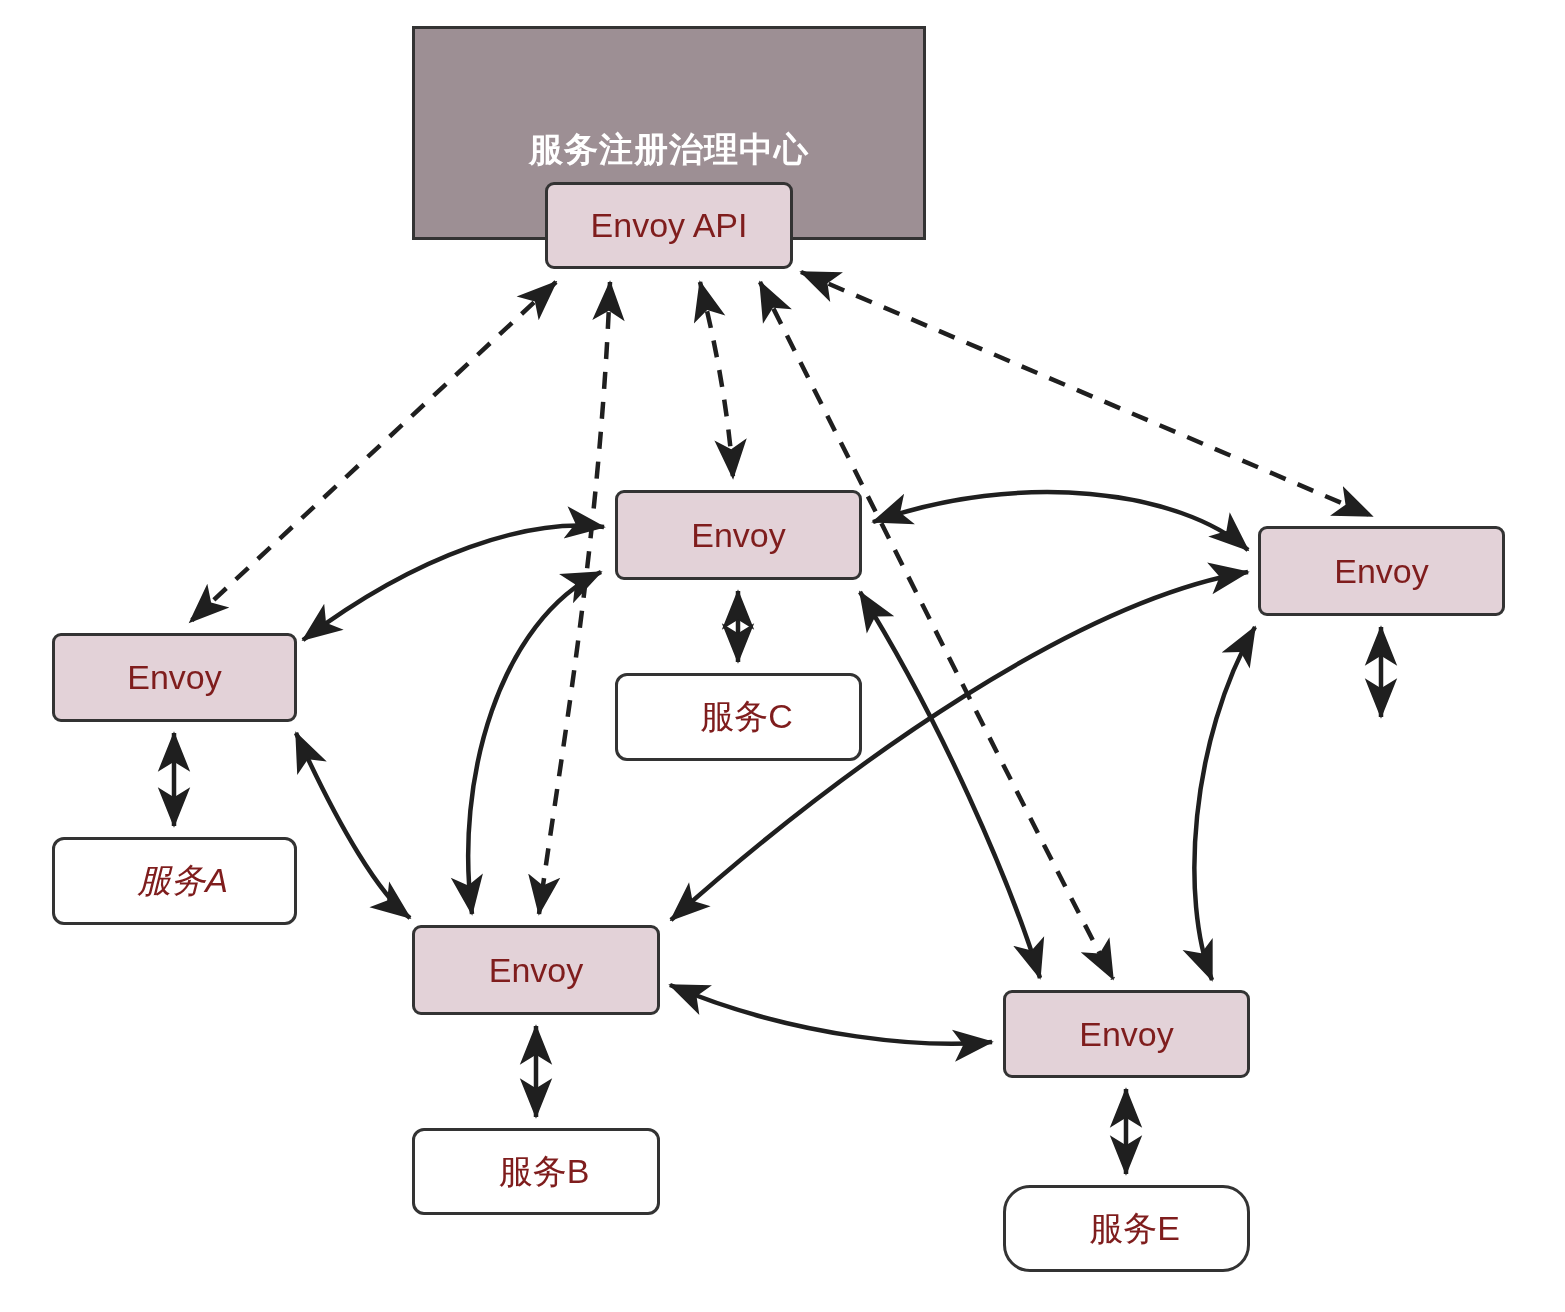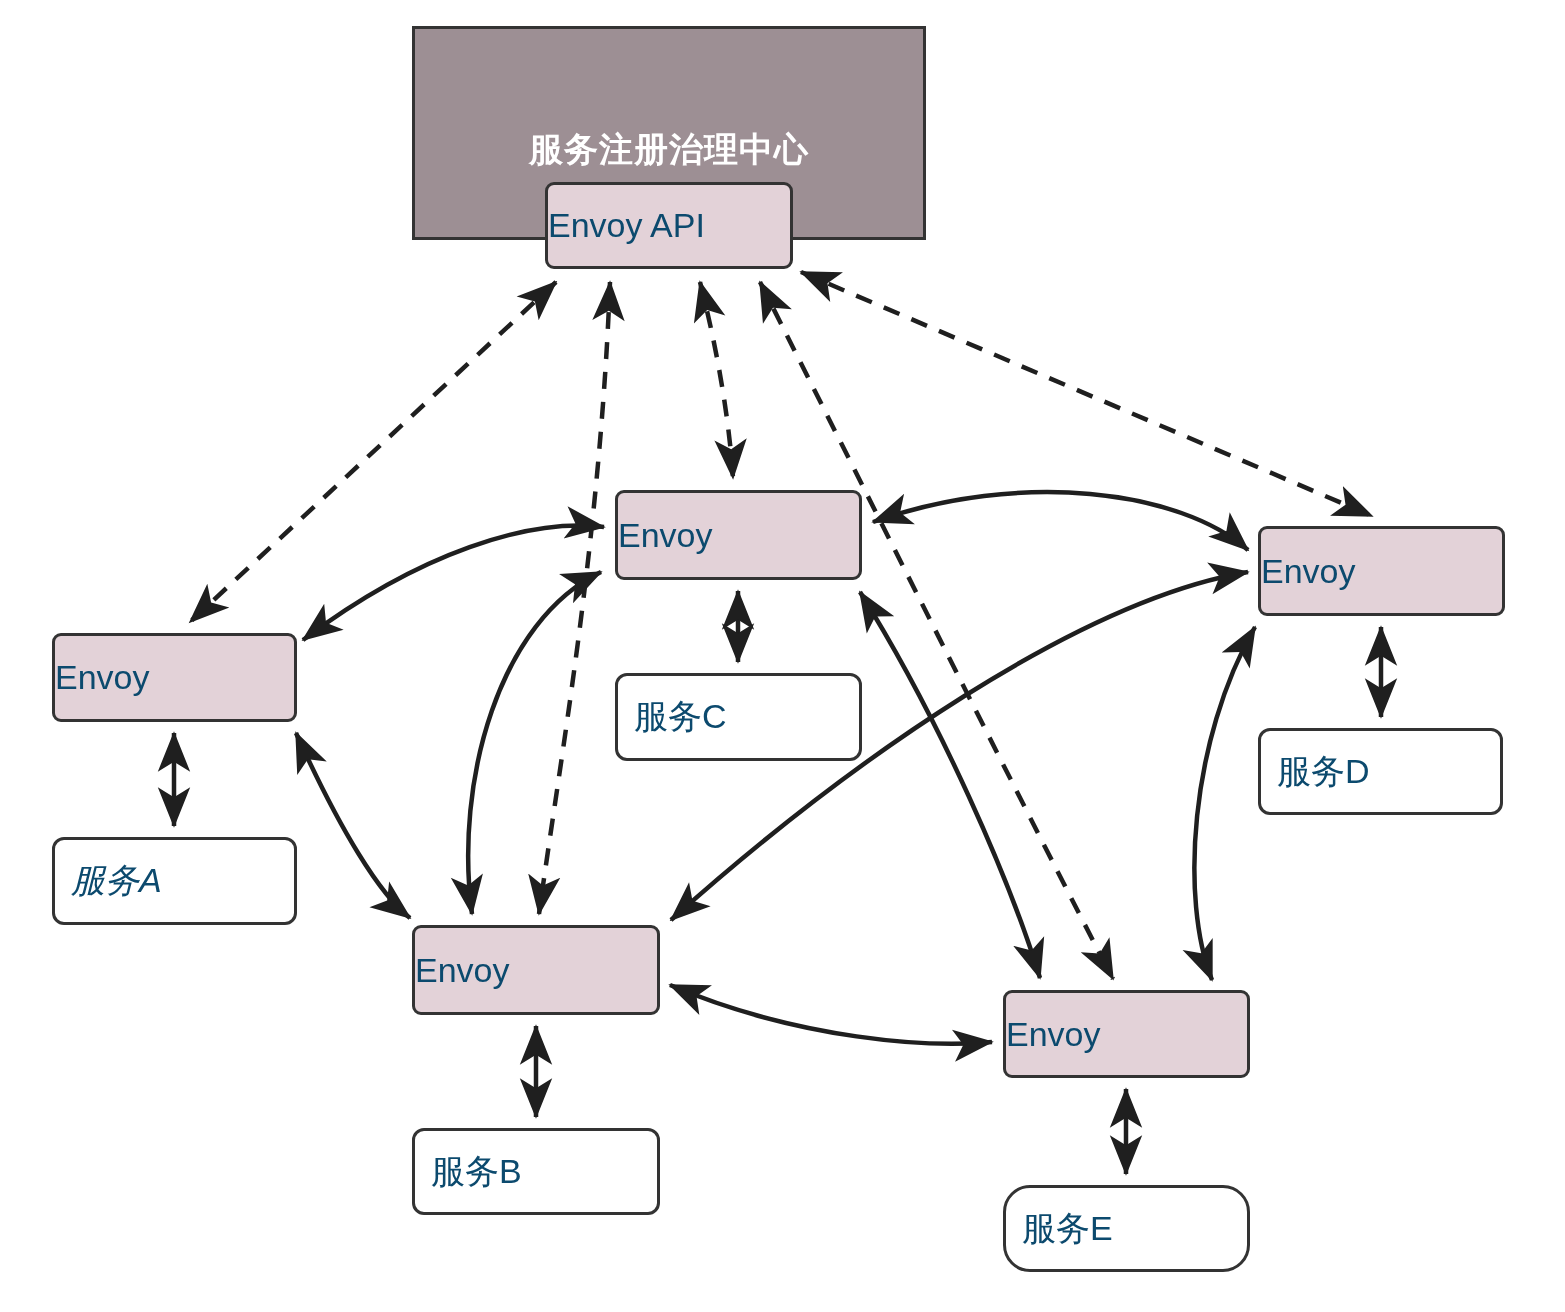--- a/index.html
+++ b/index.html
@@ -22,24 +22,24 @@
     left: 0;
     top: 0;
     width: 1565px;
     height: 1312px;
   }
   .node {
     position: absolute;
     box-sizing: border-box;
     display: flex;
     align-items: center;
-    justify-content: flex-start;
+    justify-content: center;
     text-align: center;
     border: 3px solid #333333;
-    color: #0c4a6e;
+    color: #7f1d1d;
     z-index: 5;
   }
   .node.registry {
     border-radius: 0;
     align-items: flex-start;
     justify-content: center;
     padding-top: 98px;
     font-weight: bold;
     color: #ffffff;
     z-index: 2;
@@ -134,23 +134,20 @@
   </div>
 
   <div class="node service" style="left:52px; top:837px; width:245px; height:88px;font-style:italic;">
     <span>服务A</span>
   </div>
 
   <div class="node service" style="left:615px; top:673px; width:247px; height:88px;">
     <span>服务C</span>
   </div>
 
-  <div class="node service" style="left:1258px; top:728px; width:245px; height:87px;">
-    <span>服务D</span>
-  </div>
 
   <div class="node service" style="left:412px; top:1128px; width:248px; height:87px;">
     <span>服务B</span>
   </div>
 
   <div class="node service" style="left:1003px; top:1185px; width:247px; height:87px;border-radius:27px;">
     <span>服务E</span>
   </div>
 
 </div>

